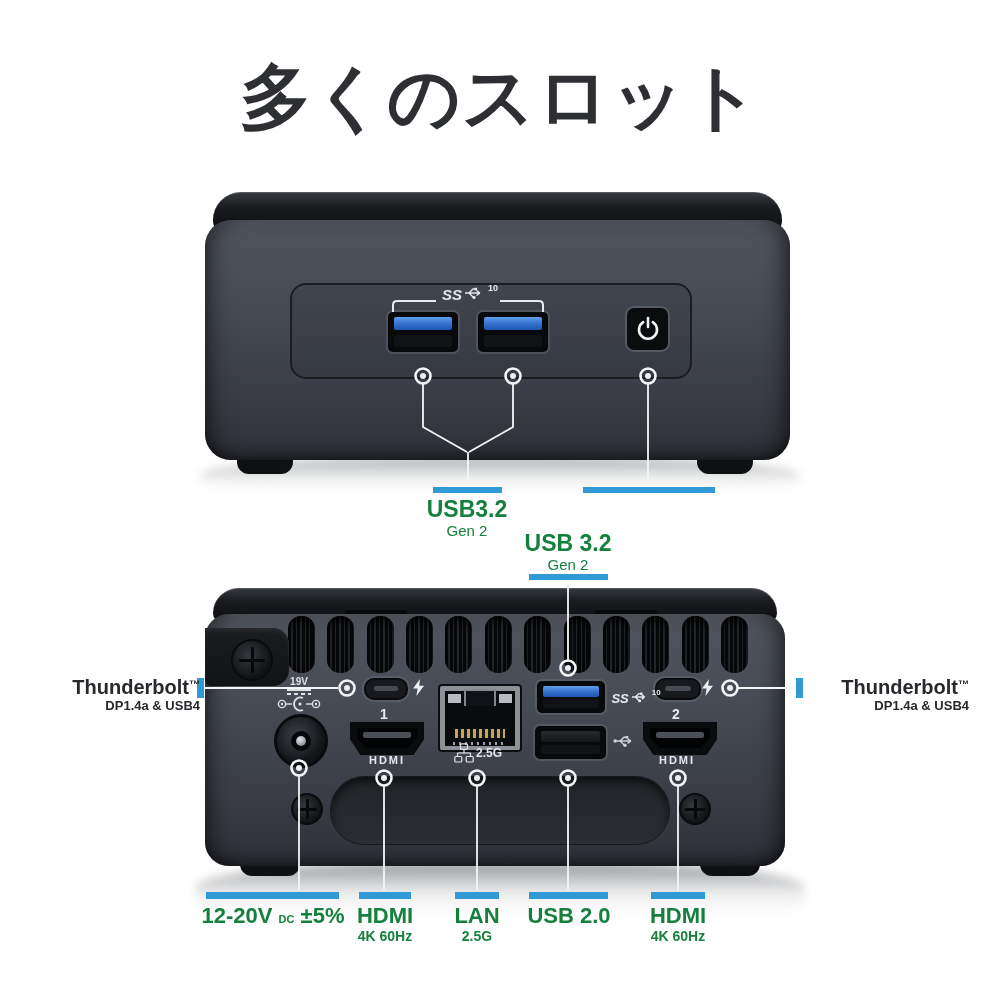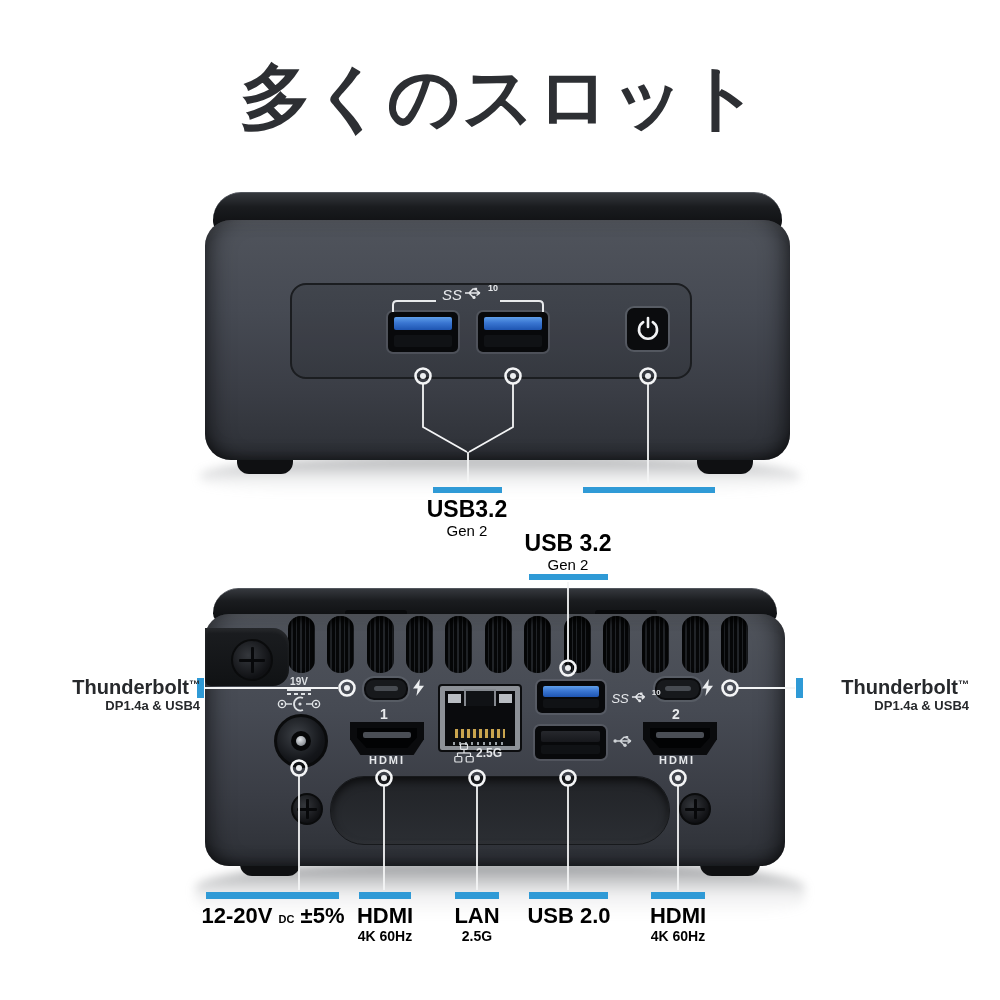--- a/index.html
+++ b/index.html
@@ -3,21 +3,21 @@
 <meta charset="utf-8">
 <style>
   html,body{margin:0;padding:0;background:#fff;}
   #canvas{position:relative;width:1000px;height:1000px;background:#ffffff;overflow:hidden;
           font-family:"Liberation Sans","DejaVu Sans",sans-serif;color:#2d2f33;}
   .abs{position:absolute;}
 
   
   #page-title{left:0;right:0;top:50px;text-align:center;font-size:72px;font-weight:900;
               letter-spacing:1px;color:#2d2f33;}
-  .callout-label{text-align:center;line-height:1.12;color:#000000;}
+  .callout-label{text-align:center;line-height:1.12;color:#15803d;}
   .cl-bold{font-weight:700;font-size:23px;}
   .cl-reg{font-weight:400;font-size:15px;}
   .cl-sub{font-weight:700;font-size:14px;}
   .blue-bar{background:#2f9ad6;z-index:6;}
   .tb-label{line-height:1.15;color:#27292c;text-align:right;}
   .tb-name{font-weight:700;font-size:20px;}
   .tb-tm{font-size:11px;vertical-align:6px;font-weight:700;}
   .tb-sub{font-weight:700;font-size:13px;}
   .dc-small{font-size:11px;font-weight:700;}
 
@@ -35,21 +35,21 @@
   #front-panel{border:2px solid #1b1d20;border-radius:16px;background:rgba(0,0,0,0.10);}
   .usba{background:#08090b;border-radius:5px;box-shadow:0 0 0 2px rgba(125,130,138,.30);}
   .usba .tongue{position:absolute;left:6px;top:5px;right:6px;height:13px;border-radius:2px;
         background:linear-gradient(180deg,#5f9fea 0%,#3а76d2 45%,#1e55b2 100%);
         background:linear-gradient(180deg,#5f9fea 0%,#3a76d2 45%,#1e55b2 100%);}
   .usba .cavity{position:absolute;left:6px;bottom:5px;right:6px;height:12px;background:#101215;border-radius:2px;}
   .usba.usb2 .tongue{background:linear-gradient(180deg,#26282d,#17181c);}
   #power-button{background:#0b0c0e;border-radius:7px;box-shadow:0 0 0 2px rgba(135,140,148,.35);
                 display:flex;align-items:center;justify-content:center;}
   .ss-logo{display:flex;align-items:flex-start;justify-content:center;gap:2px;color:#e6e8eb;z-index:4;}
-  .ss-txt{font-style:italic;font-weight:400;}
+  .ss-txt{font-style:italic;font-weight:700;}
   .ss-10{font-weight:700;}
 
   
   .vent{height:57px;border-radius:13px;
         background:repeating-linear-gradient(90deg,#060708 0px,#060708 3px,#212428 3px,#212428 4.5px);
         box-shadow:inset 0 4px 6px rgba(0,0,0,.8);}
   .usbc{background:#17191c;border:2px solid #0a0b0d;border-radius:10px;
         box-shadow:0 0 0 2px rgba(130,136,144,.28);}
   .usbc .pin{position:absolute;left:8px;top:6px;right:8px;height:5px;border-radius:3px;background:#474b51;}
   .port-num{color:#e8eaec;font-weight:700;font-size:14px;text-align:center;z-index:4;}

